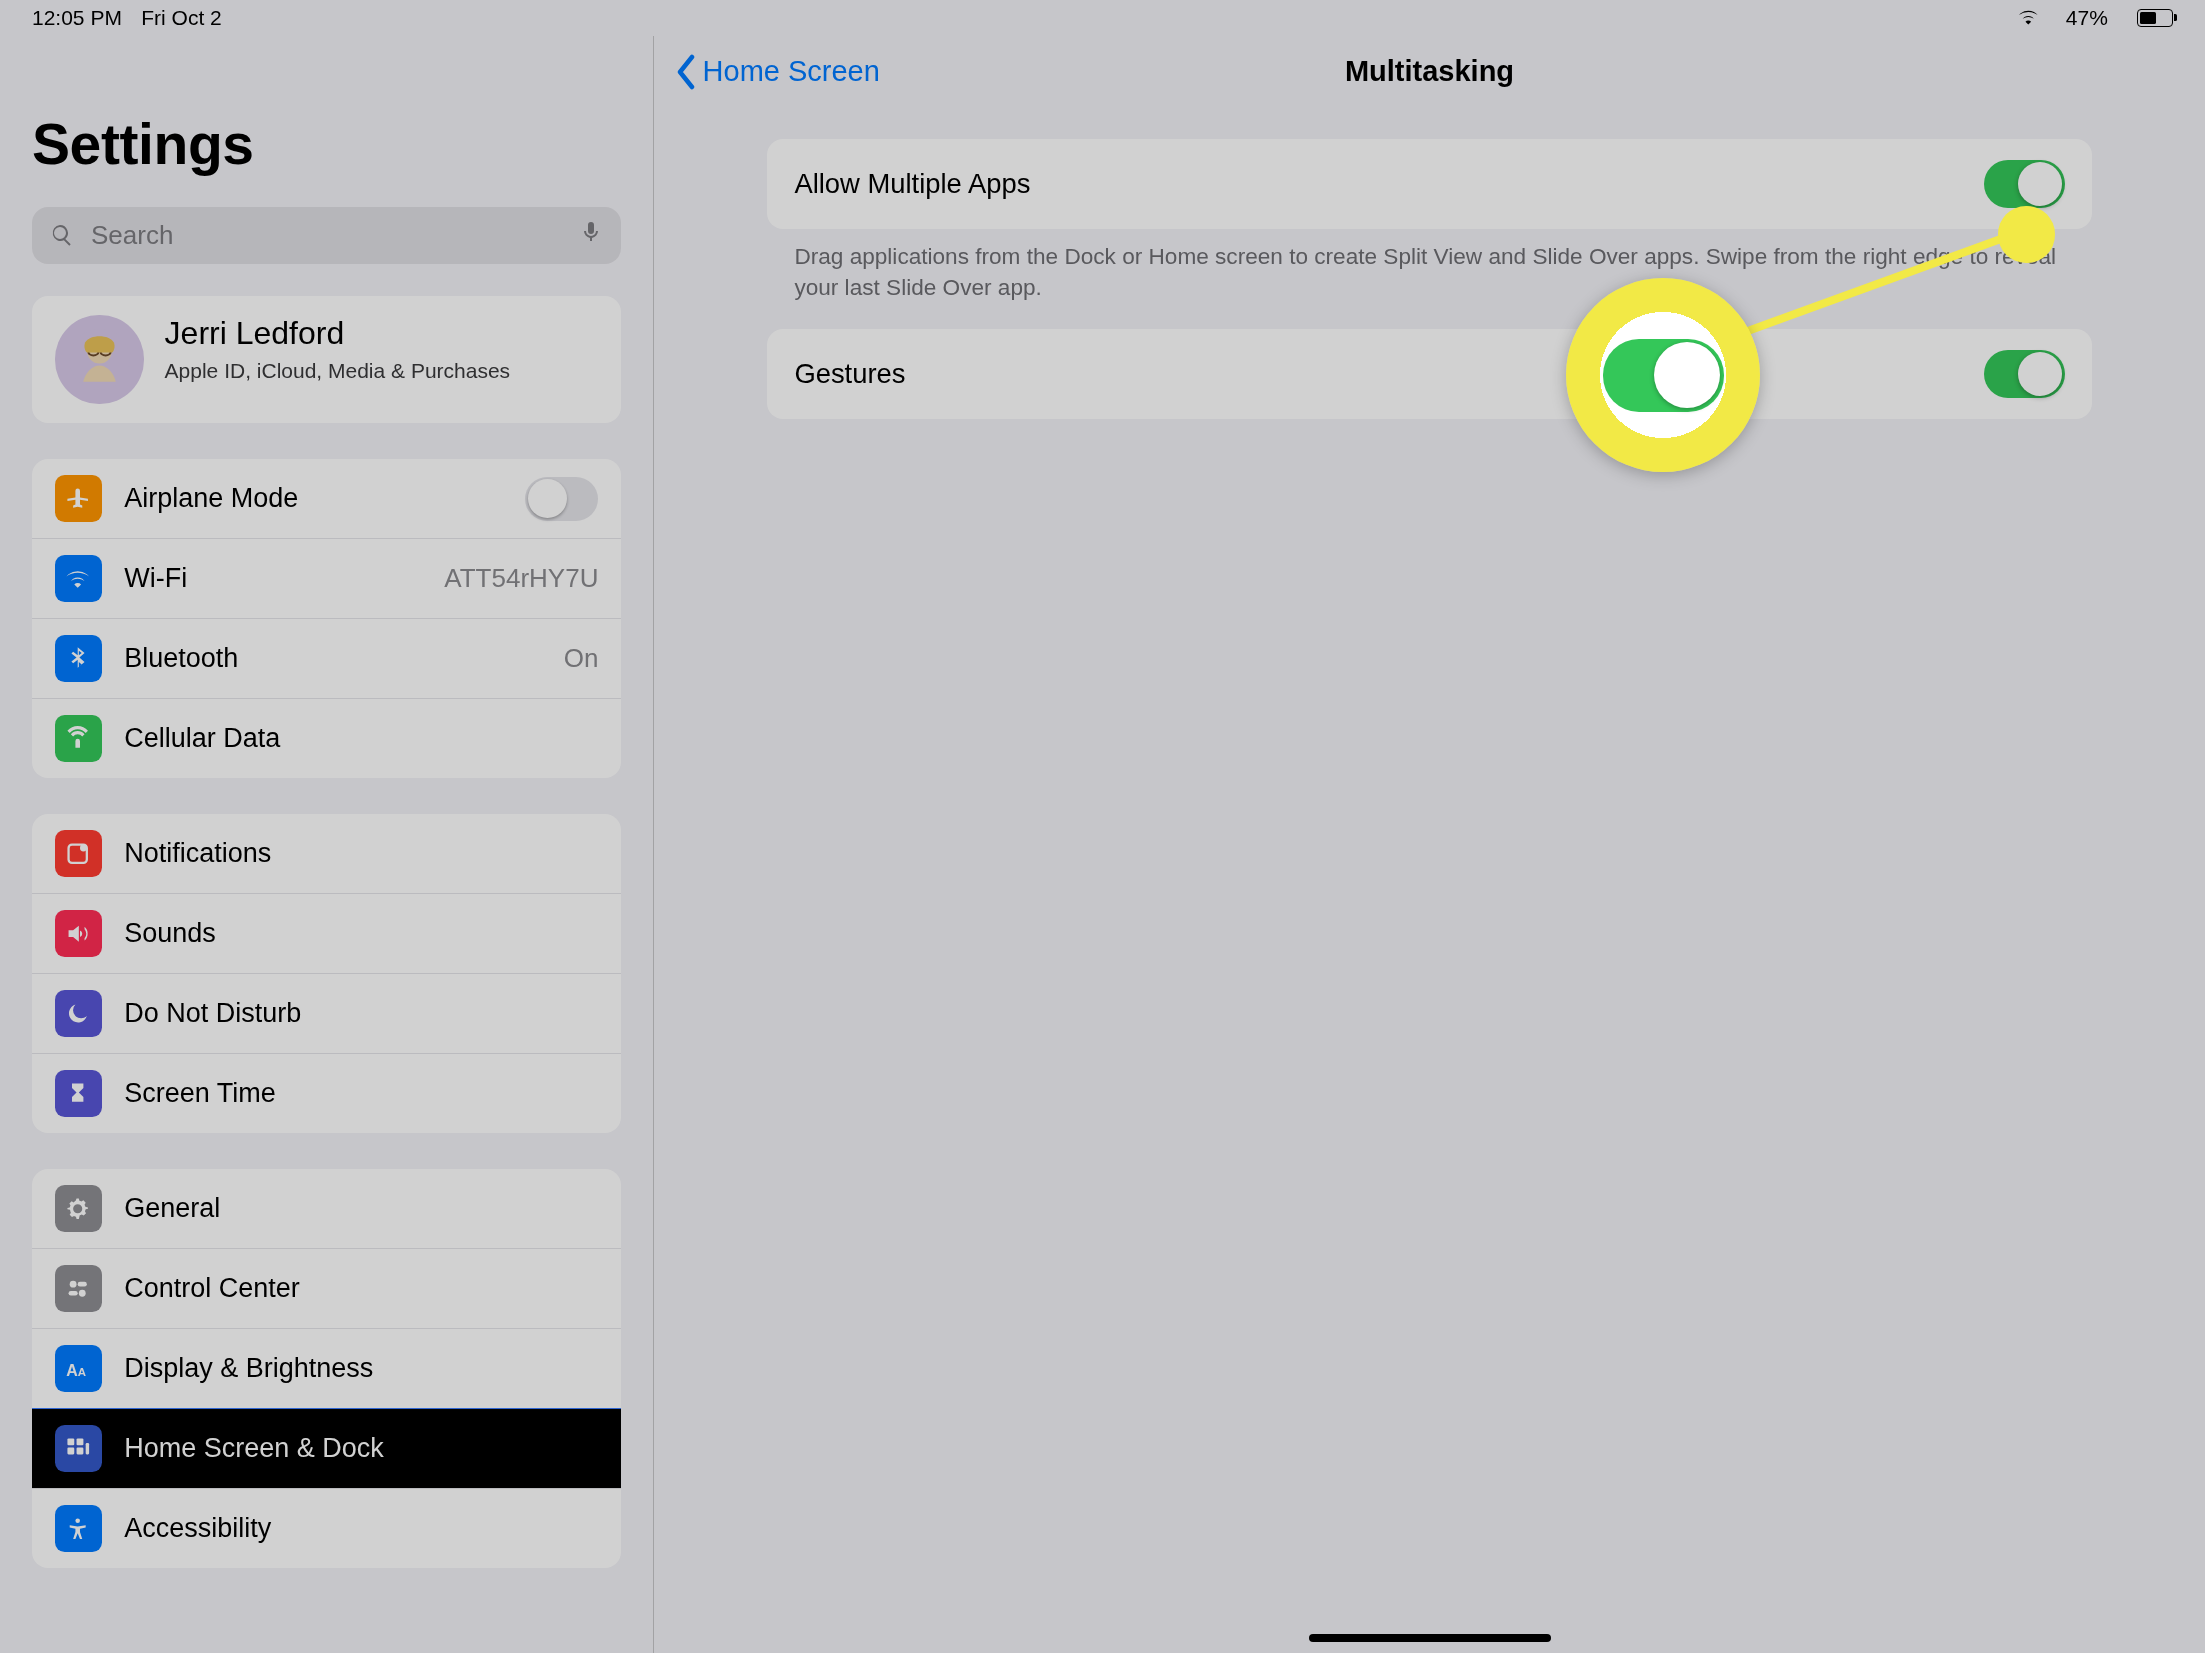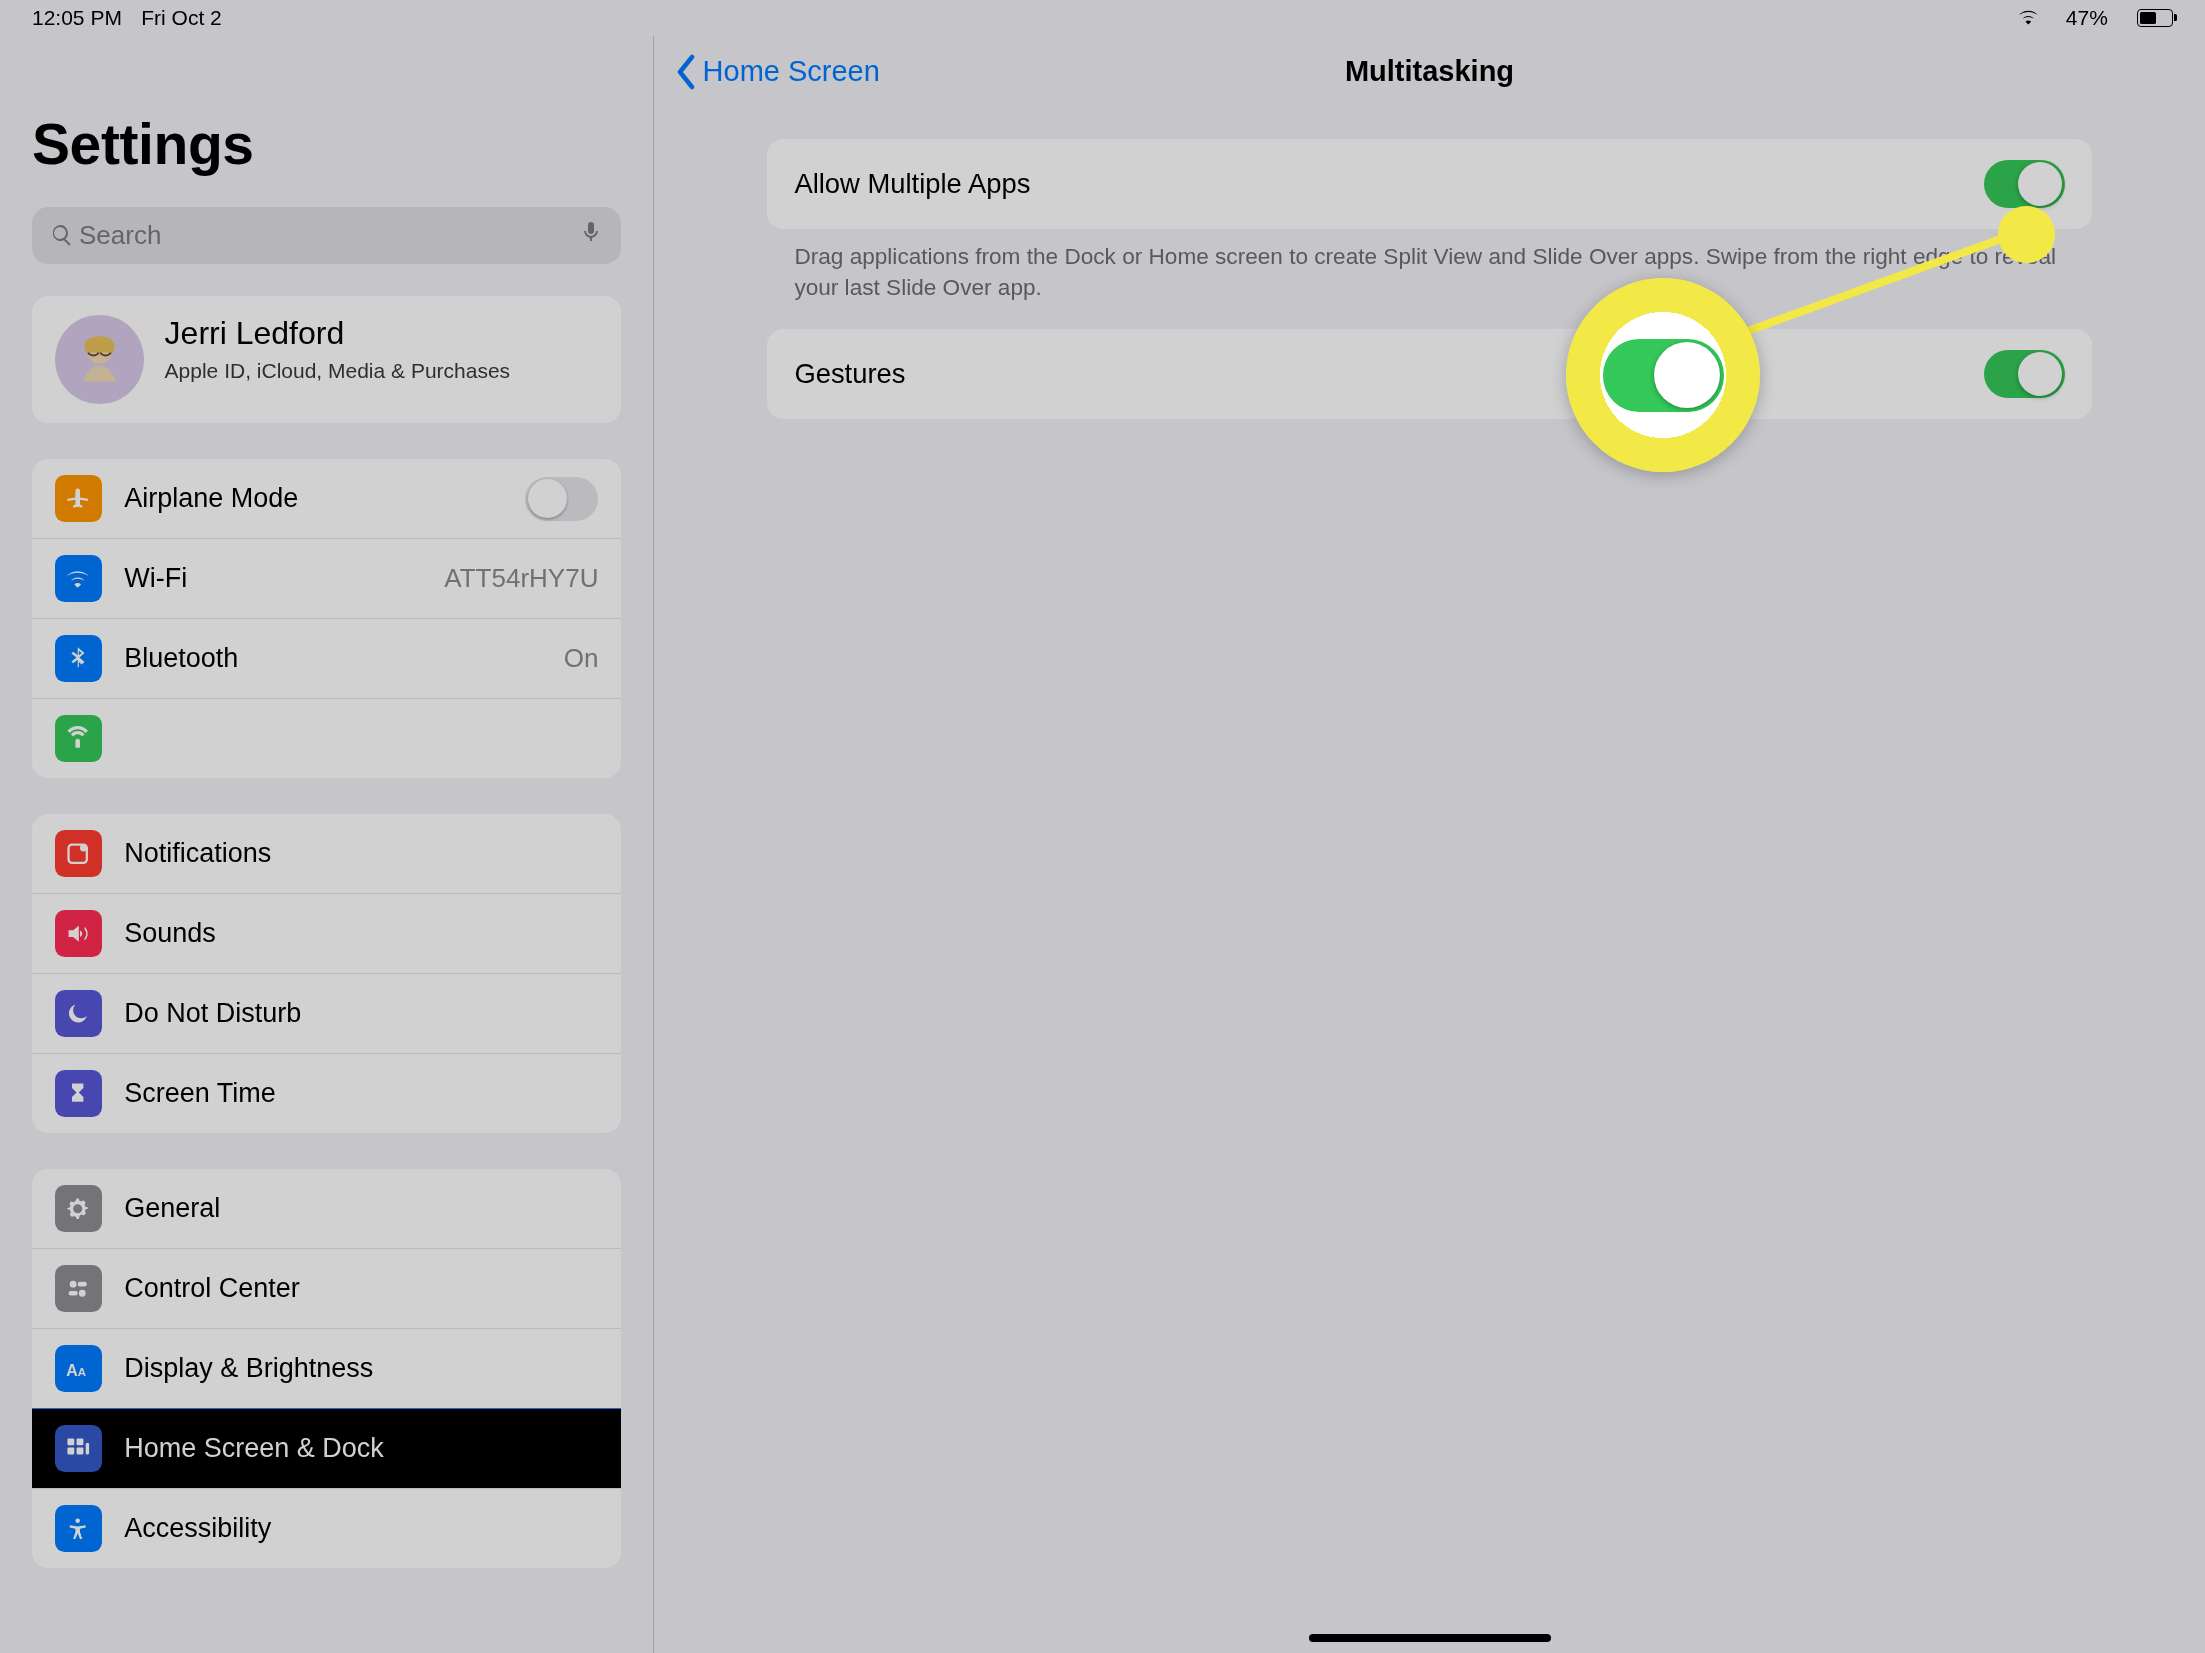--- a/index.html
+++ b/index.html
@@ -19,21 +19,21 @@
 .battery-fill { position: absolute; left: 1.6px; top: 1.6px; bottom: 1.6px; width: 47%; background: #000; border-radius: 1.6px; }
 .wifi-icon { display: inline-block; }
 
 
 .split { position: absolute; top: 36px; left: 0; right: 0; bottom: 0; display: flex; }
 .sidebar { width: 654px; border-right: 0.8px solid #c6c6c8; padding: 9.7px 32px 0 32px; overflow: hidden; }
 .detail { flex: 1; position: relative; }
 
 
 .sidebar h1 { font-size: 57px; font-weight: 700; letter-spacing: -0.4px; margin: 65px 0 30px 0; }
-.search-field { display: flex; align-items: center; gap: 5px; background: #dfdee3; border-radius: 16px; padding: 13px 18px; font-size: 26px; color: #7c7c80; margin-bottom: 32px; }
+.search-field { display: flex; align-items: center; gap: 17px; background: #dfdee3; border-radius: 16px; padding: 13px 18px; font-size: 26px; color: #7c7c80; margin-bottom: 32px; }
 .search-field .mic { margin-left: auto; }
 .search-glyph, .mic-glyph { width: 24px; height: 24px; fill: #7c7c80; }
 
 .card { background: #fff; border-radius: 16px; overflow: hidden; margin-bottom: 36px; }
 .card.user { display: flex; align-items: flex-start; gap: 21px; padding: 19.4px 22.6px; }
 .avatar { width: 89px; height: 89px; border-radius: 44px; background: #d7c9e8; display: flex; align-items: center; justify-content: center; }
 .user-name { font-size: 32px; font-weight: 400; }
 .user-sub { font-size: 21px; color: #3a3a3c; margin-top: 7px; }
 
 .row { display: flex; align-items: center; gap: 22.6px; padding: 16px 22.6px; font-size: 27px; border-top: 0.8px solid #e5e5ea; }
@@ -170,20 +170,21 @@
           </span>
         <span class="label">Bluetooth</span>
         <span class="value">On</span>
       </div>
       <div class="row">
         <span class="icon ic-green">
             <svg viewBox="0 0 24 24">
               <path d="M6 8a8 8 0 0112 0l-2 2a5 5 0 00-8 0L6 8zm-3-3a12 12 0 0118 0l-2 2a9 9 0 00-14 0L3 5zm9 7a2 2 0 012 2v6h-4v-6a2 2 0 012-2z"></path>
             </svg>
           </span>
+        <span class="label">Cellular Data</span>
       </div>
     </div>
 
     <div class="card">
       <div class="row">
         <span class="icon ic-red">
             <svg viewBox="0 0 24 24">
               <rect x="4" y="4" width="16" height="16" rx="3" fill="none" stroke="#fff" stroke-width="2"></rect>
               <circle cx="17" cy="7" r="3"></circle>
             </svg>

